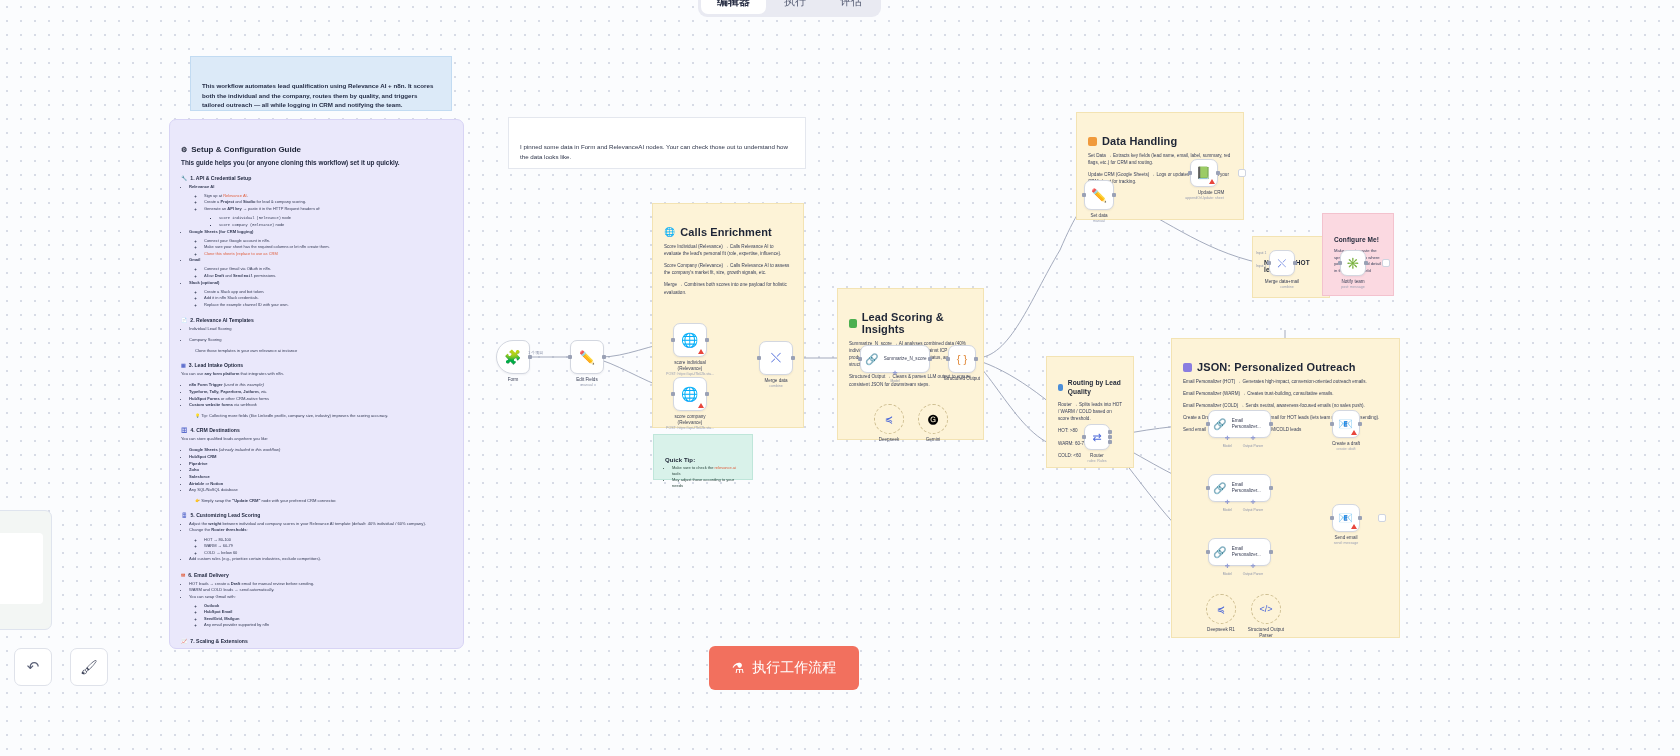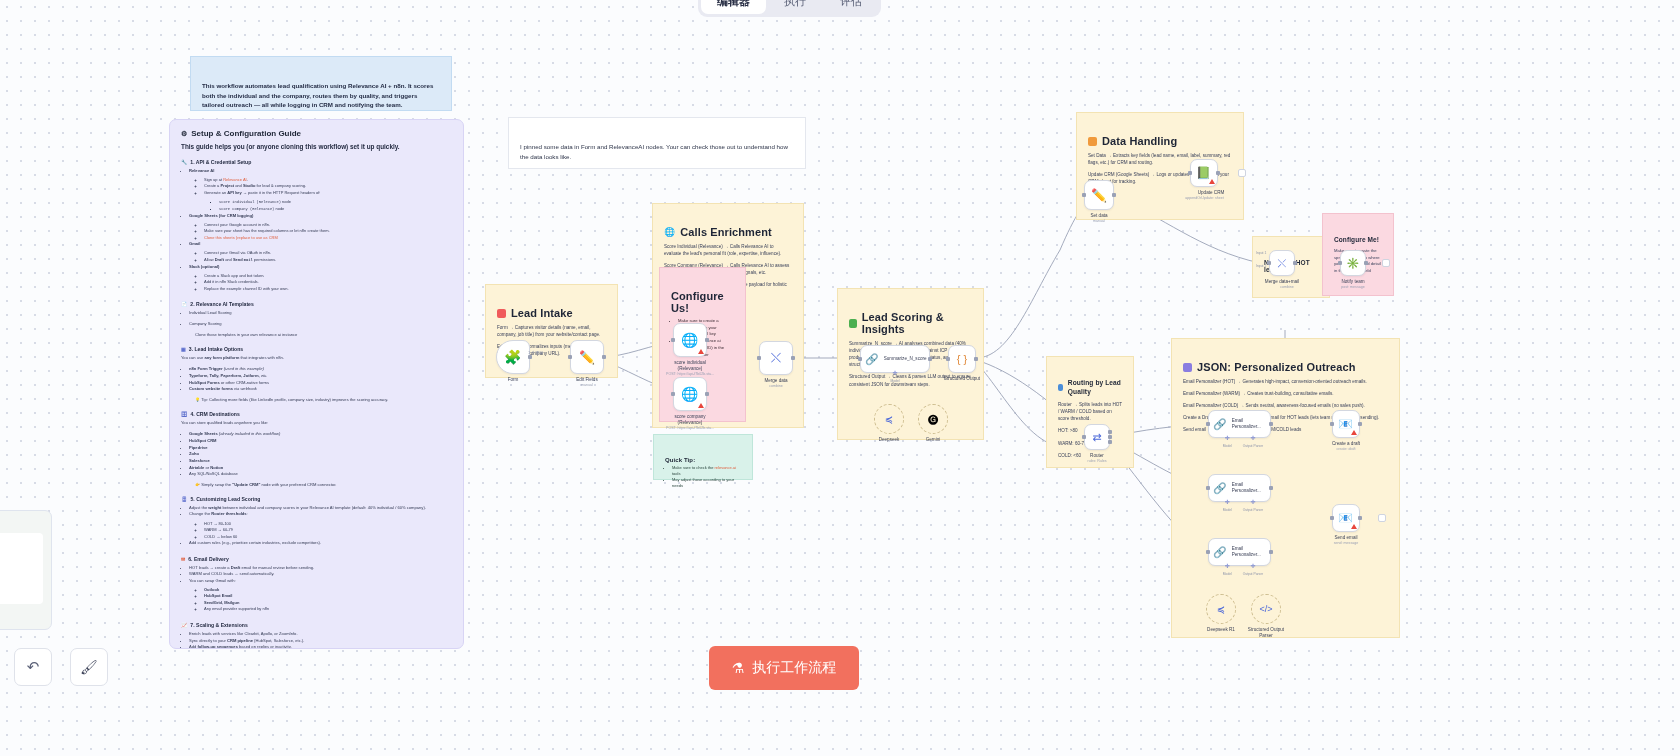--- a/index.html
+++ b/index.html
@@ -48,21 +48,21 @@
              color:#5a6ccc; font-size:6px; line-height:1;}
   .subcap  { position:absolute; left:50%; transform:translateX(-50%); bottom:-11px;
              font-size:3.3px; color:#8c93aa; white-space:nowrap;}
 
   svg.wires { position:absolute; inset:0; width:1680px; height:756px; pointer-events:none; }
   svg.wires path { fill:none; stroke:#9aa1b5; stroke-width:.9; }
   svg.wires path.dash { stroke:#9aa1b5; stroke-dasharray:3 2; }
 
   
   .guide { position:absolute; left:169px; top:119px; width:295px; height:530px;
-           background:#eae8fb; border:1px solid #d8d4f5; border-radius:7px; padding:9px 11px; overflow:hidden;}
+           background:#eae8fb; border:1px solid #d8d4f5; border-radius:7px; padding:25px 11px; overflow:hidden;}
   .guide h2 { font-size:8px; font-weight:700; color:#1e2536; display:flex; gap:4px; align-items:center;}
   .guide .lead { font-size:6.4px; font-weight:700; color:#242b42; margin-top:5px; }
   .guide h4 { font-size:5.1px; font-weight:700; color:#242b42; margin-top:9px; display:flex;gap:3px;align-items:center;}
   .guide ul { margin:2.5px 0 0 8px; }
   .guide li { font-size:4.1px; color:#343b55; line-height:1.62; list-style:disc; }
   .guide li li { list-style:circle; margin-left:7px; font-size:4px;}
   .guide li li li { list-style:square; margin-left:7px; }
   .guide .note-line { font-size:4.1px; color:#343b55; line-height:1.6; margin-top:3px;}
   .lnk { color:#e0603f; }
   .mono{ font-family:"Liberation Mono", monospace; font-size:3.7px; }
@@ -264,28 +264,20 @@
     </h4>
     <ul style="margin-top:3px;">
       <li>Enrich leads with services like Clearbit, Apollo, or ZoomInfo.</li>
       <li>Sync directly to your <b>CRM pipeline</b> (HubSpot, Salesforce, etc.).</li>
       <li>Add <b>follow-up sequences</b> based on replies or inactivity.</li>
 
     </ul>
 
   </div>
 
-  <div class="note note-yellow" style="left:485px; top:284px; width:133px; height:94px;">
-    <h3>
-      <span class="sq" style="background:#f05b5b;"></span>
-      <span>Lead Intake</span>
-    </h3>
-    <p>Form → Captures visitor details (name, email, company, job title) from your website/contact page.</p>
-    <p>Edit Fields → Normalizes inputs (merges first &amp; last name, extracts company URL).</p>
-  </div>
   <div class="node" style="left:496px; top:340px;">
     <div class="nbox nsq" style="border-radius:17px 7px 7px 17px;">
       <span style="font-size:14px;">🧩</span>
       <span class="port r"></span>
     </div>
     <div class="nlabel">Form</div>
   </div>
   <div class="node" style="left:570px; top:340px;">
     <div class="nbox nsq">
       <span style="font-size:13px;">✏️</span>
@@ -298,29 +290,20 @@
   <div style="position:absolute;left:528px;top:350px;font-size:4px;color:#8c93aa;">1 个项目</div>
 
   <div class="note note-yellow" style="left:652px; top:203px; width:152px; height:225px;">
     <h3>
       <span style="font-size:9px;">🌐</span>
       <span>Calls Enrichment</span>
     </h3>
     <p>Score Individual (Relevance) → Calls Relevance AI to evaluate the lead's personal fit (role, expertise, influence).</p>
     <p>Score Company (Relevance) → Calls Relevance AI to assess the company's market fit, size, growth signals, etc.</p>
     <p>Merge → Combines both scores into one payload for holistic evaluation.</p>
-  </div>
-  <div class="note note-pink" style="left:659px; top:267px; width:87px; height:155px;">
-    <h3>Configure Us!</h3>
-    <ul style="margin-left:7px;margin-top:4px;">
-      <li style="font-size:4.2px;color:#3b2b33;line-height:1.6;">
-        Make sure to create a credential using your <span class="lnk">relevance.ai</span> API key</li>
-      <li style="font-size:4.2px;color:#3b2b33;line-height:1.6;">
-        Pase your relevance ai projectID (level ID) in the query parameter</li>
-    </ul>
   </div>
   <div class="node" style="left:673px; top:323px;">
     <div class="nbox nsq">
       <span style="font-size:14px;color:#4b68d9;">🌐</span>
       <span class="port l"></span>
       <span class="port r"></span>
       <span class="warn"></span>
     </div>
     <div class="nlabel" style="width:50px;margin-left:-8px;">score individual<br>(Relevance)</div>
     <div class="nsub" style="width:56px;margin-left:-11px;overflow:hidden;white-space:nowrap;">POST: https://api-f7b02b.sta...</div>

